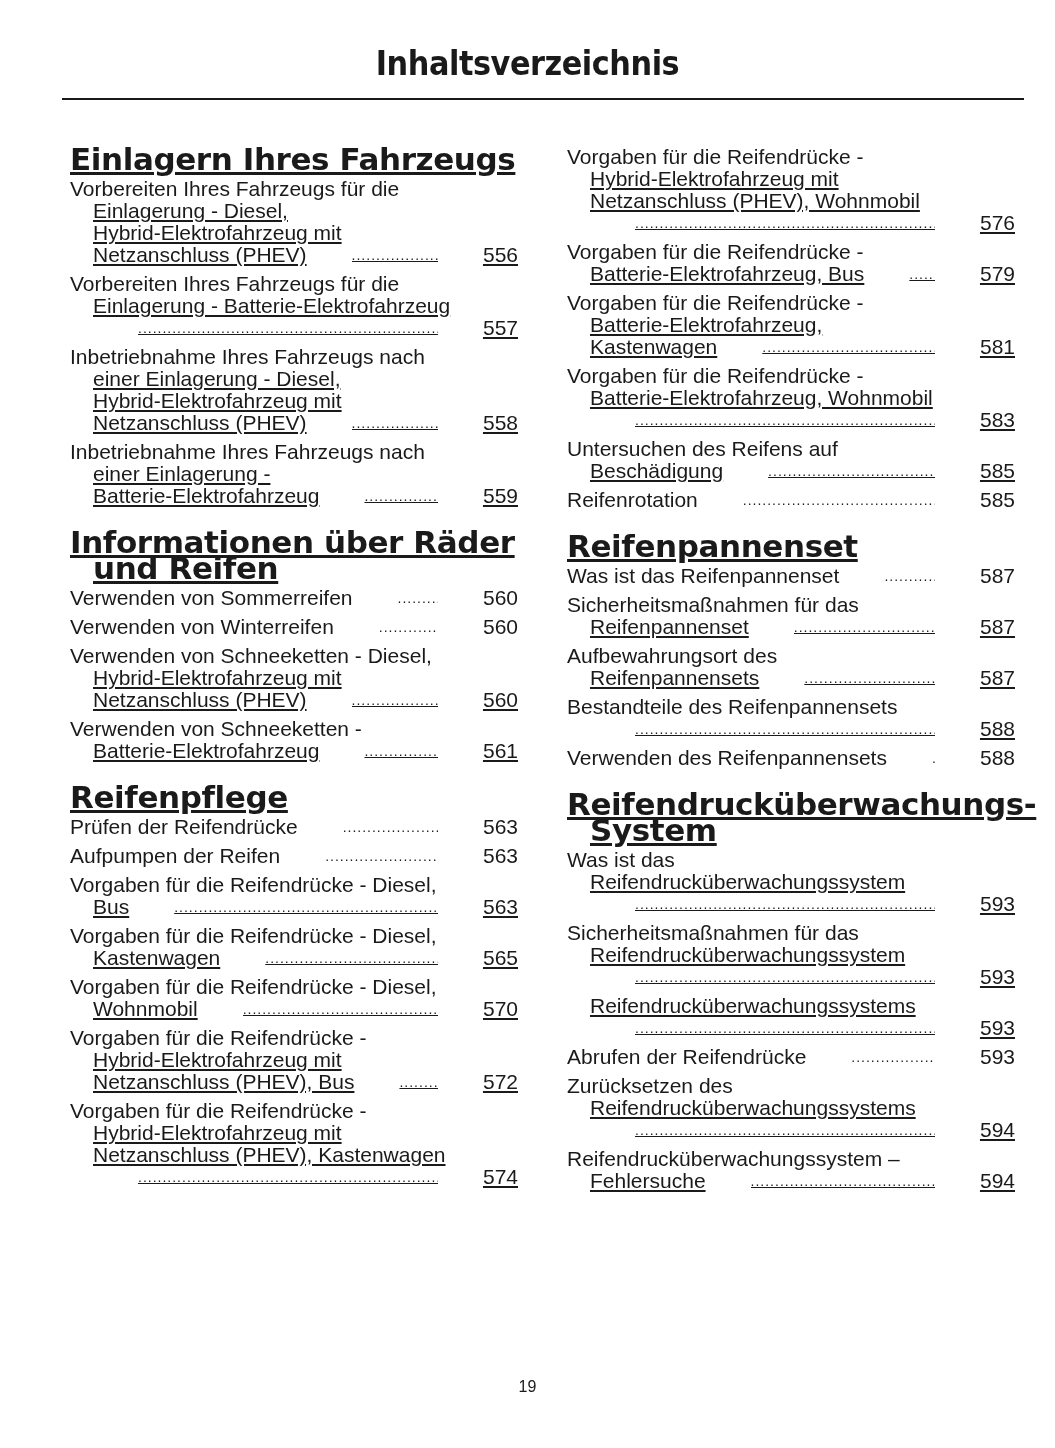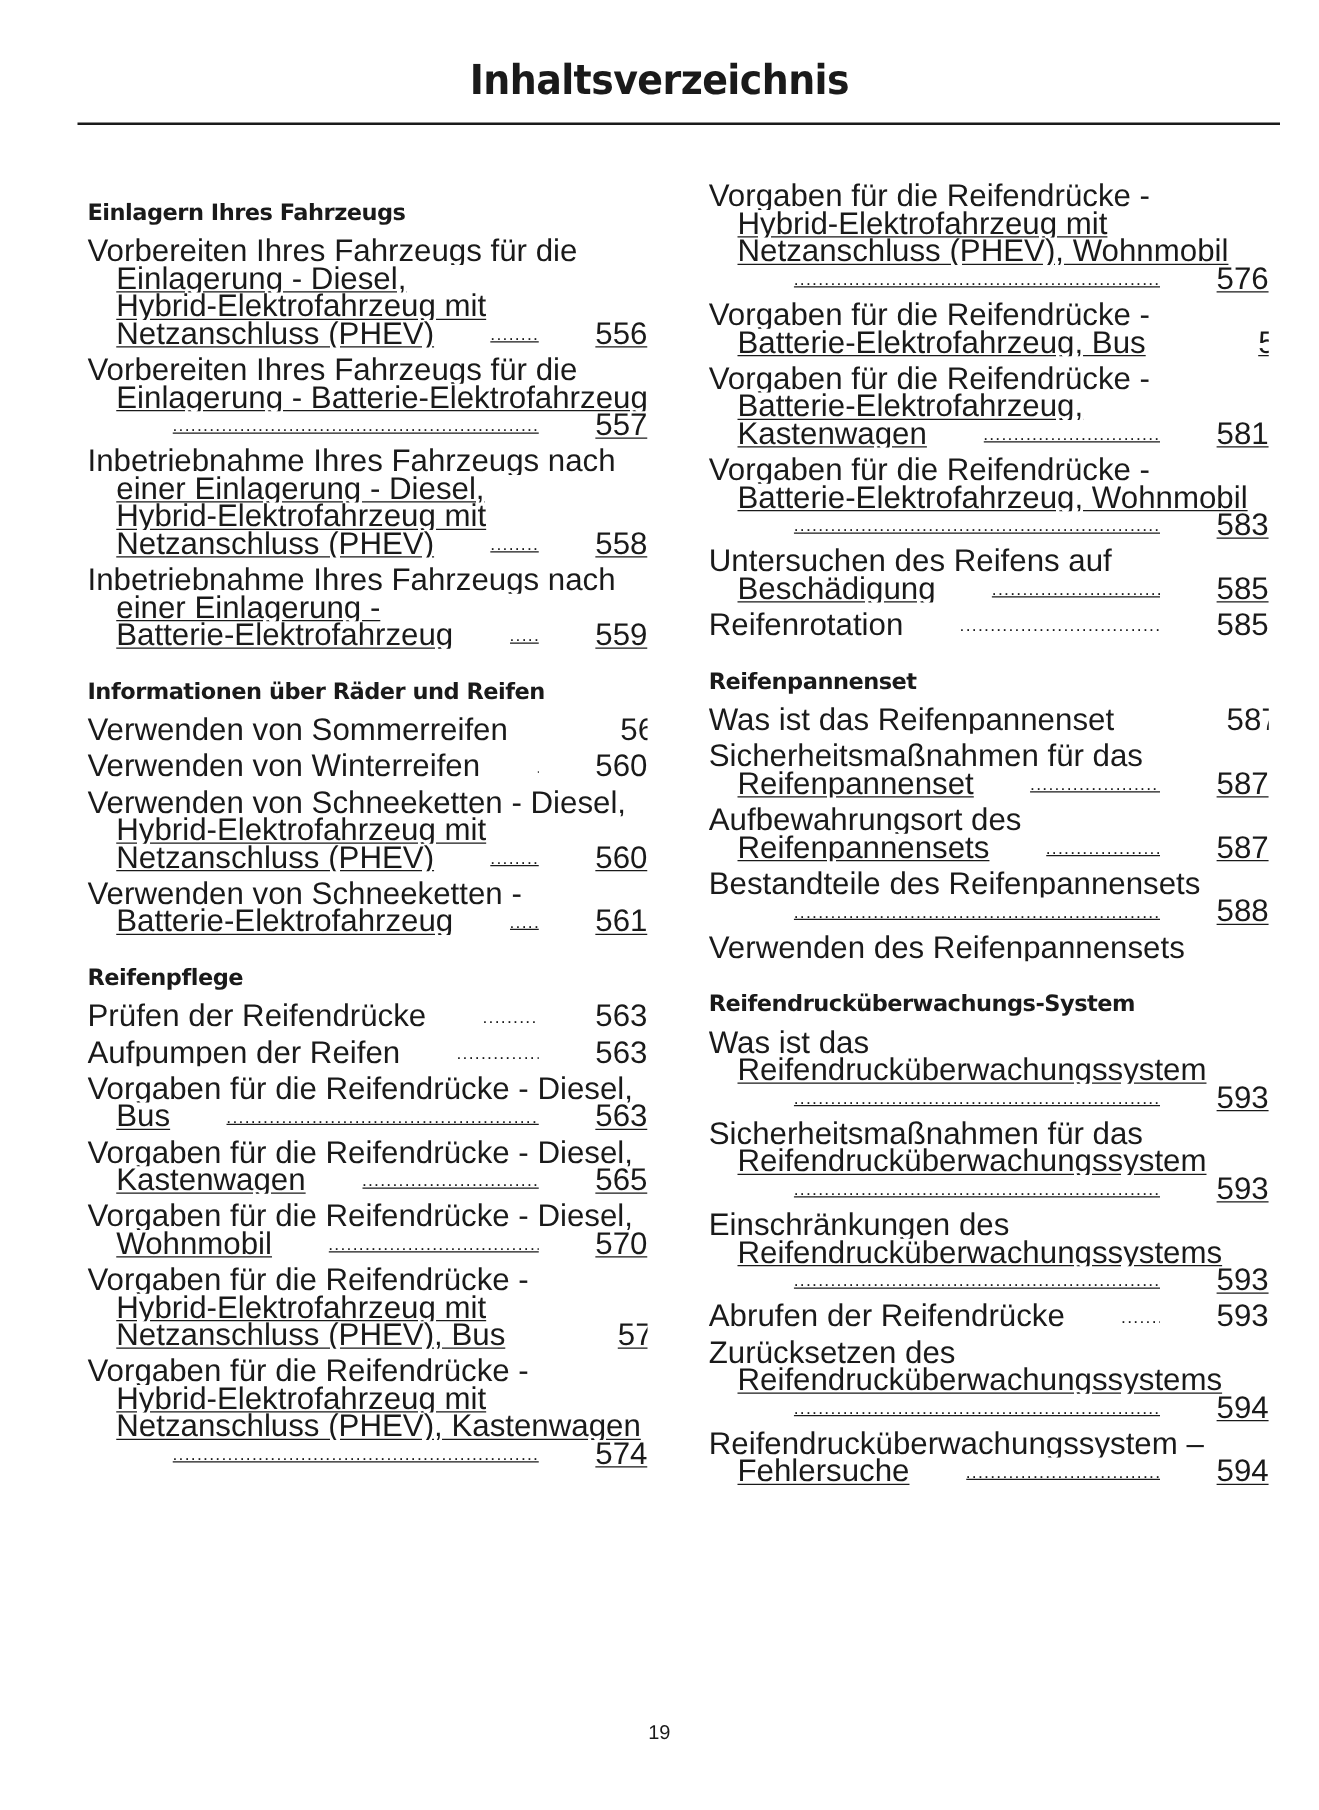--- a/index.html
+++ b/index.html
@@ -17,24 +17,24 @@
     .title-rule {
       position: absolute; left: 62px; width: 962px; top: 98px;
       height: 2px; background: #1a1a1a;
     }
     .column { position: absolute; top: 142px; width: 448px; }
     .col-left { left: 70px; }
     .col-right { left: 567px; top: 146px; }
     .section { margin-bottom: 22px; }
     .section-heading {
       font-family: "DejaVu Sans", sans-serif; font-weight: bold;
-      font-size: 18px; line-height: 26px; margin: 16px 0 6px 0;
-      letter-spacing: -0.4px; padding-left: 23px; text-indent: -23px;
-    }
-    .entry { margin-bottom: 7px; font-size: 25px; line-height: 22px; }
+      font-size: 31px; line-height: 26px; margin: 4px 0 6px 0;
+      letter-spacing: -0.4px; padding-left: 23px; text-indent: -23px; text-decoration: underline;
+    }
+    .entry { margin-bottom: 7px; font-size: 21px; line-height: 22px; }
     .entry-line { white-space: nowrap; overflow: hidden; }
     .entry-line.indent { padding-left: 23px; text-decoration: underline; }
     .entry-last { display: flex; align-items: center; gap: 43px; }
     .entry-last .txt { white-space: nowrap; flex: 0 0 auto; }
     .leader {
       flex: 1 1 auto; overflow: hidden; white-space: nowrap;
       margin: 0 2px; letter-spacing: 1px; font-size: 14px;
     }
     .leader::before {
       content: "........................................................................................................................................................................";
@@ -297,21 +297,20 @@
       <div class="entry">
         <div class="entry-line">Sicherheitsmaßnahmen für das</div>
         <div class="entry-line indent">Reifendrucküberwachungssystem</div>
         <div class="entry-line indent entry-last">
           <span class="txt"></span>
           <span class="leader"></span>
           <span class="pageno">593</span>
         </div>
       </div>
       <div class="entry">
-        <div class="entry-line">Einschränkungen des</div>
         <div class="entry-line indent">Reifendrucküberwachungssystems</div>
         <div class="entry-line indent entry-last">
           <span class="txt"></span>
           <span class="leader"></span>
           <span class="pageno">593</span>
         </div>
       </div>
       <div class="entry">
         <div class="entry-line entry-last">
           <span class="txt">Abrufen der Reifendrücke</span>

